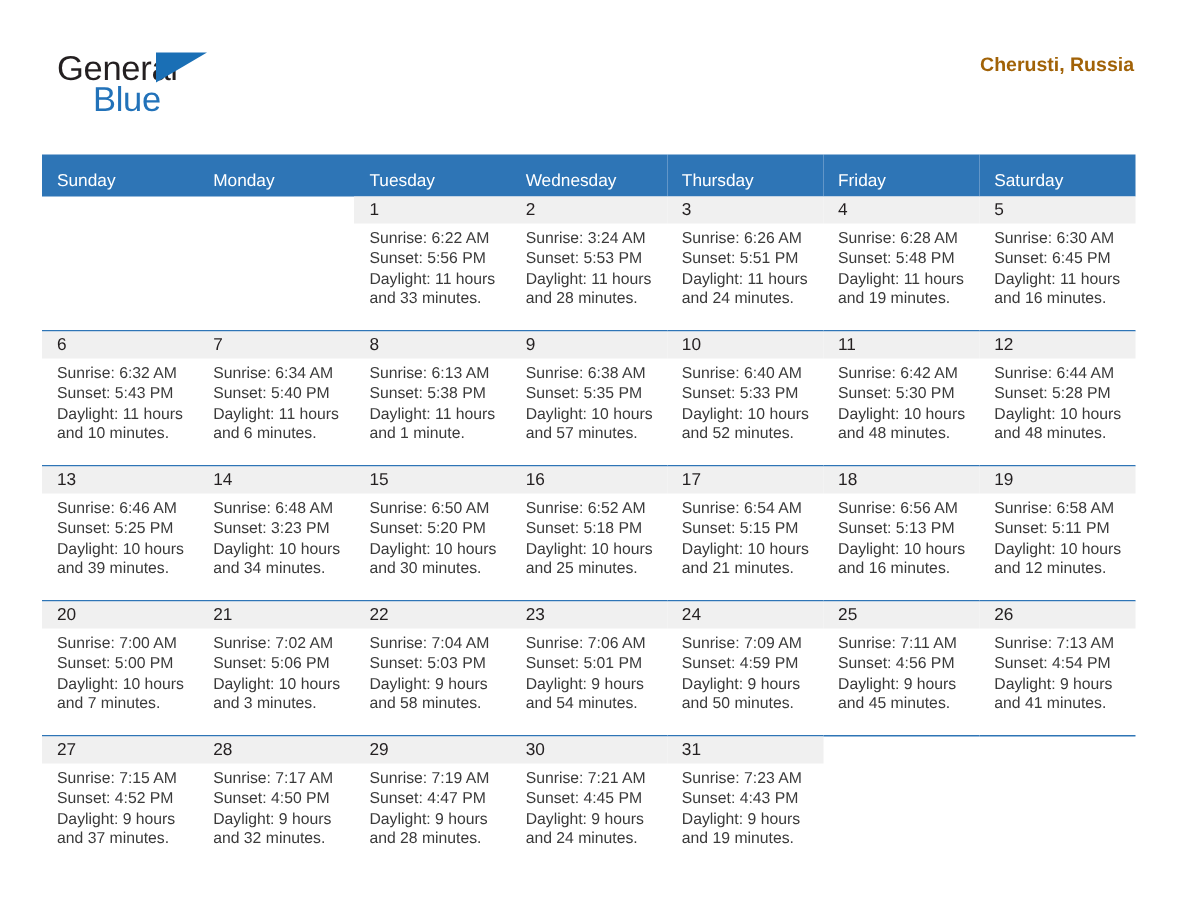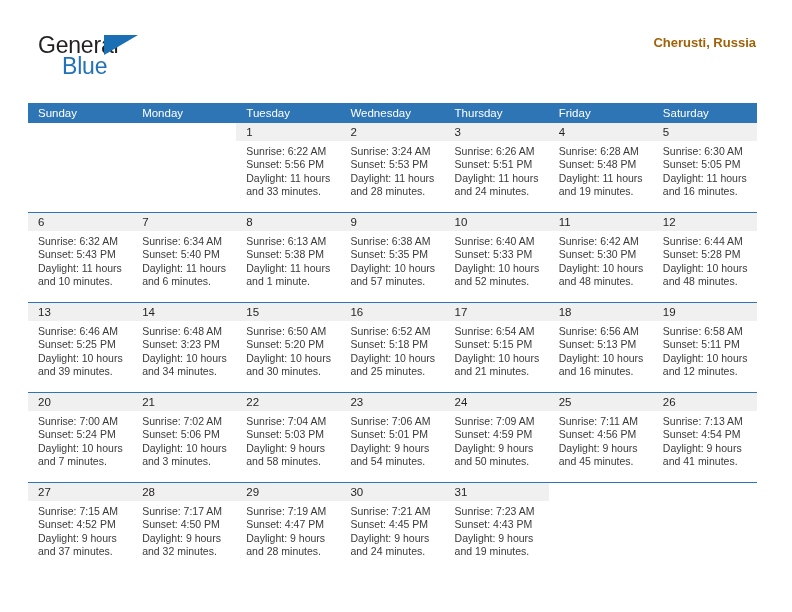--- a/index.html
+++ b/index.html
@@ -102,21 +102,21 @@
     margin: 0;
   }
 
   .dow-row th {
     background: #2e75b6;
     color: #ffffff;
     font-size: 11.5px;
     font-weight: normal;
     text-align: left;
     height: 20px;
-    padding: 0 0 0 10px;
+    padding: 8px 0 0 10px;
     vertical-align: middle;
   }
 
   .week-row td {
     vertical-align: top;
     border-top: 1px solid #2e75b6;
     height: 89px;
   }
   .week-row.r1 td {
     border-top: none;
@@ -246,21 +246,21 @@
                 <div>Daylight: 11 hours</div>
                 <div>and 19 minutes.</div>
               </div>
             </div>
           </td>
           <td>
             <div class="cell">
               <div class="daynum">5</div>
               <div class="info">
                 <div>Sunrise: 6:30 AM</div>
-                <div>Sunset: 5:05 PM</div>
+                <div>Sunset: 6:45 PM</div>
                 <div>Daylight: 11 hours</div>
                 <div>and 16 minutes.</div>
               </div>
             </div>
           </td>
         </tr>
         <tr class="week-row">
           <td>
             <div class="cell">
               <div class="daynum">6</div>
@@ -417,21 +417,21 @@
               </div>
             </div>
           </td>
         </tr>
         <tr class="week-row">
           <td>
             <div class="cell">
               <div class="daynum">20</div>
               <div class="info">
                 <div>Sunrise: 7:00 AM</div>
-                <div>Sunset: 5:24 PM</div>
+                <div>Sunset: 5:00 PM</div>
                 <div>Daylight: 10 hours</div>
                 <div>and 7 minutes.</div>
               </div>
             </div>
           </td>
           <td>
             <div class="cell">
               <div class="daynum">21</div>
               <div class="info">
                 <div>Sunrise: 7:02 AM</div>

